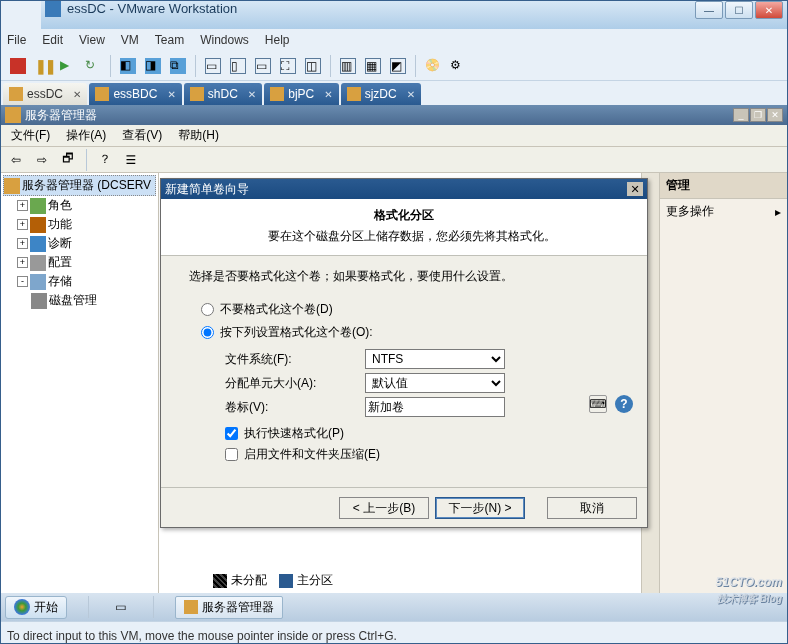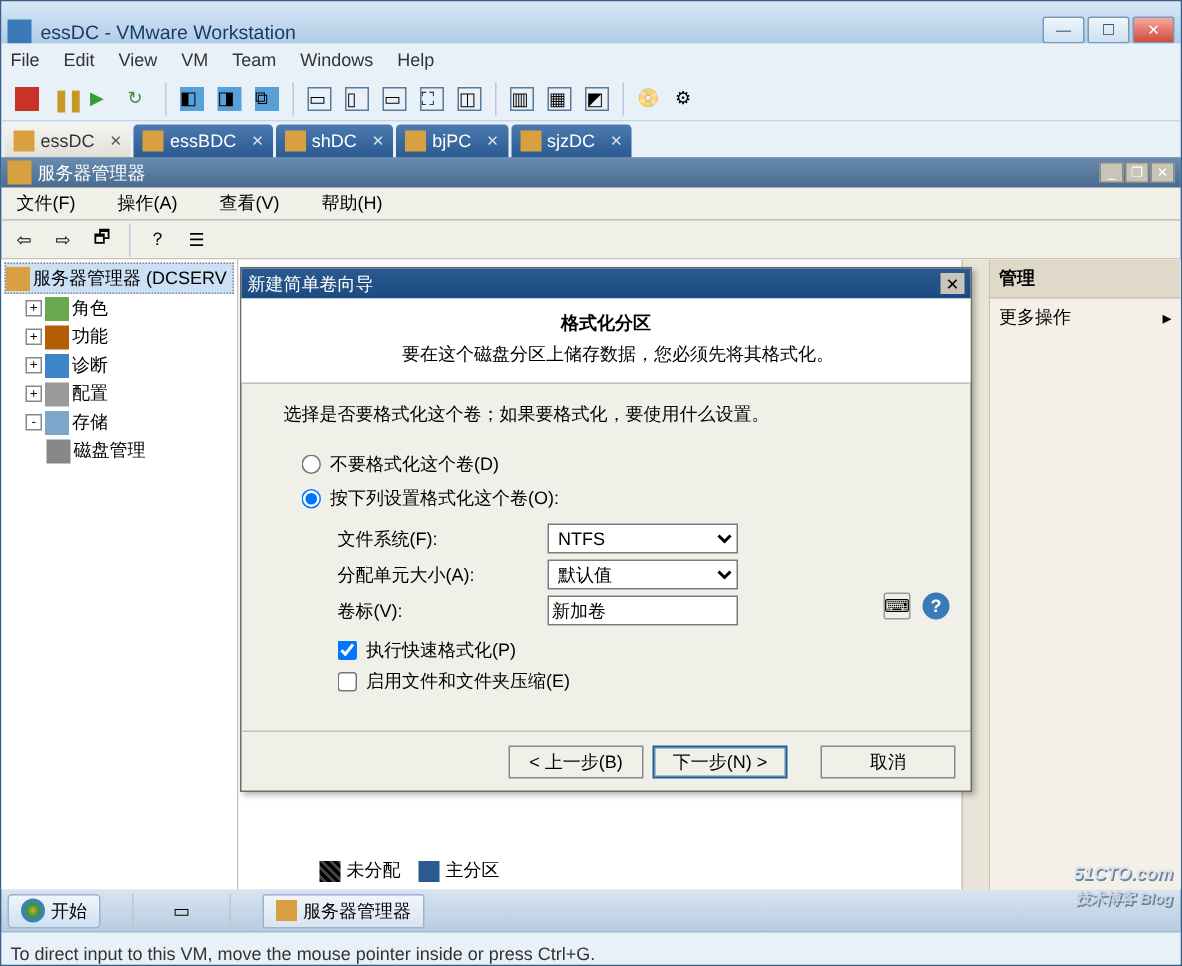--- a/index.html
+++ b/index.html
@@ -1,20 +1,20 @@
 <!DOCTYPE html>
 <html><head>
 <meta charset="utf-8">
 <style>
 * { margin: 0; padding: 0; box-sizing: border-box; font-family: Tahoma, "Microsoft YaHei", sans-serif; font-size: 12px; }
 body { width: 788px; height: 644px; background: #fff; overflow: hidden; position: relative; }
 
 
 .vmware-window { width: 788px; height: 644px; border: 1px solid #365f8c; background: #e8f0f8; display: flex; flex-direction: column; }
-.titlebar { height: 28px; background: linear-gradient(#d7e7f5, #aecde8); display: flex; align-items: flex-end; padding: 0 4px; }
+.titlebar { height: 28px; background: linear-gradient(#d7e7f5, #aecde8); display: flex; align-items: flex-start; padding: 0 4px; margin-left: 40px; }
 .titlebar .icon { width: 16px; height: 16px; background: #3a7ab8; margin-right: 6px; }
 .titlebar .title { flex: 1; color: #1a3a5a; font-size: 13px; }
 .winbtns { display: flex; gap: 2px; }
 .winbtn { width: 28px; height: 18px; border: 1px solid #7a9ab8; background: linear-gradient(#f0f6fc, #cde0f0); display: flex; align-items: center; justify-content: center; font-size: 10px; color: #33536f; border-radius: 2px; }
 .winbtn.close { background: linear-gradient(#f5a8a0, #d04a3a); color: #fff; }
 
 .menubar { height: 22px; display: flex; align-items: center; padding: 0 6px; gap: 16px; background: #e8f0f8; }
 .menubar span { color: #333; }
 
 .toolbar { height: 30px; display: flex; align-items: center; padding: 0 6px; gap: 3px; background: #e8f0f8; border-bottom: 1px solid #c4d4e4; }
@@ -33,21 +33,21 @@
 .vm-tab .ticon { width: 14px; height: 14px; background: #d8a040; }
 .vm-tab .x { margin-left: 6px; font-size: 10px; opacity: .8; }
 
 
 .guest { flex: 1; background: #3b6ea5; position: relative; display: flex; flex-direction: column; }
 .sm-titlebar { height: 20px; background: linear-gradient(#6a8cb0, #4a6a90); display: flex; align-items: center; color: #fff; padding: 0 4px; font-size: 12px; }
 .sm-titlebar .t { flex: 1; }
 .sm-winbtns { display: flex; gap: 1px; }
 .sm-winbtn { width: 16px; height: 14px; background: #c8c4b8; border: 1px solid #888; font-size: 9px; display: flex; align-items: center; justify-content: center; }
 
-.sm-menubar { height: 22px; background: #f0f0e8; display: flex; align-items: center; padding: 0 4px; gap: 16px; border-bottom: 1px solid #c8c4b8; }
+.sm-menubar { height: 22px; background: #f0f0e8; display: flex; align-items: center; padding: 0 4px; gap: 4px; border-bottom: 1px solid #c8c4b8; }
 .sm-menubar span { padding: 2px 6px; }
 
 .sm-toolbar { height: 26px; background: #f0f0e8; display: flex; align-items: center; padding: 0 4px; gap: 4px; border-bottom: 1px solid #c8c4b8; }
 .sm-tbtn { width: 22px; height: 22px; display: flex; align-items: center; justify-content: center; }
 
 .sm-body { flex: 1; display: flex; background: #fff; position: relative; }
 .sm-tree { width: 158px; border-right: 1px solid #c8c4b8; background: #fff; padding: 2px; }
 .tree-root { padding: 2px; background: #cce0f5; border: 1px dotted #888; }
 .tree-item { display: flex; align-items: center; gap: 2px; padding: 1px 0; }
 .tree-item .exp { width: 11px; height: 11px; border: 1px solid #888; display: inline-flex; align-items: center; justify-content: center; font-size: 9px; line-height: 1; }
@@ -74,21 +74,21 @@
 .wiz-header .h2 { padding-left: 16px; }
 .wiz-sep { height: 1px; background: #c0c0b8; }
 
 .wiz-body { flex: 1; padding: 12px 28px; }
 .wiz-body .intro { margin-bottom: 16px; }
 .radio-row { display: flex; align-items: center; gap: 6px; margin: 6px 0 6px 12px; }
 .radio-row input { margin: 0; }
 .form-grid { margin: 8px 0 8px 36px; }
 .form-row { display: flex; align-items: center; margin: 4px 0; }
 .form-row .lbl { width: 140px; }
-.form-row select, .form-row input[type=text] { width: 127px; height: 20px; border: 1px solid #7a7a7a; background: #fff; font-size: 12px; padding: 0 2px; }
+.form-row select, .form-row input[type=text] { width: 140px; height: 20px; border: 1px solid #7a7a7a; background: #fff; font-size: 12px; padding: 0 2px; }
 .chk-row { display: flex; align-items: center; gap: 6px; margin: 4px 0 4px 36px; }
 
 .wiz-right-icons { position: absolute; right: 14px; top: 216px; display: flex; gap: 8px; }
 .ricon { width: 18px; height: 18px; display: flex; align-items: center; justify-content: center; border: 1px solid #999; background: #f0efe8; border-radius: 2px; font-size: 12px; }
 .ricon.help { background: #3a7ab8; color: #fff; border-radius: 9px; border: none; font-weight: bold; }
 
 .wiz-footer { height: 40px; border-top: 1px solid #c0c0b8; display: flex; align-items: center; justify-content: flex-end; padding: 0 10px; gap: 6px; }
 .wbtn { height: 22px; padding: 0 10px; background: #f0efe8; border: 1px solid #888; min-width: 90px; text-align: center; line-height: 20px; }
 .wbtn.default { border: 1px solid #2a5a90; box-shadow: inset 0 0 0 1px #5a8ac0; }
 

